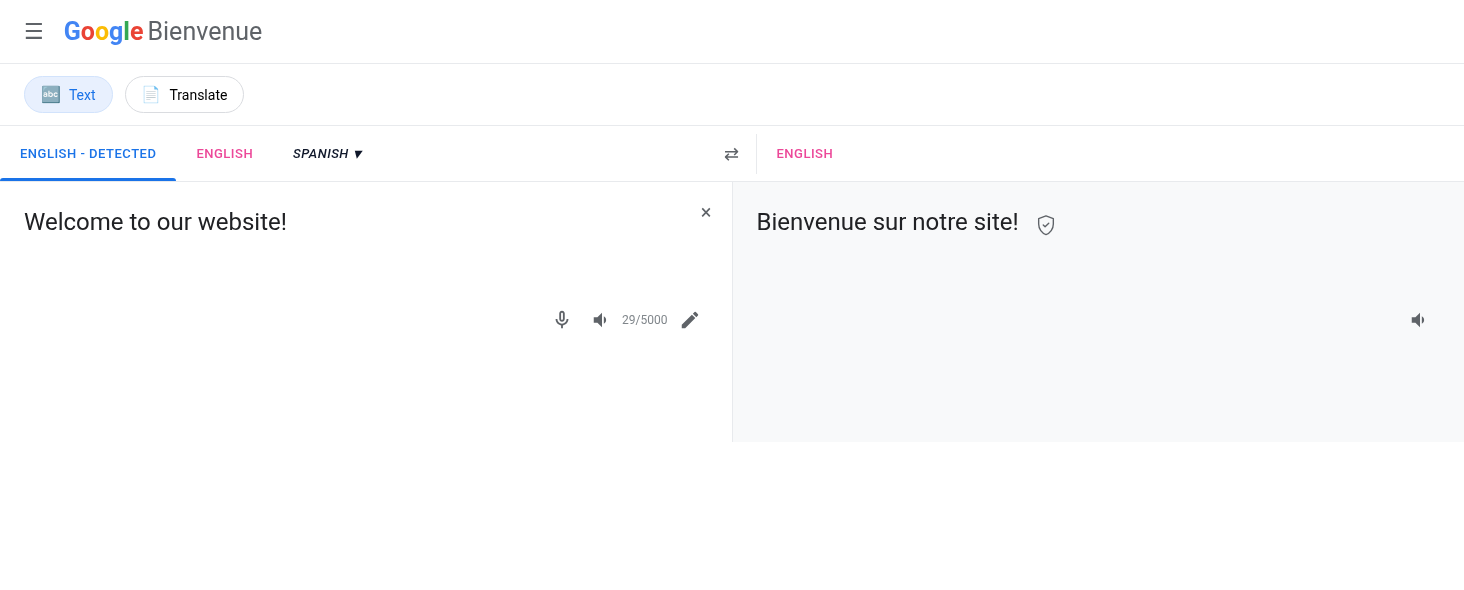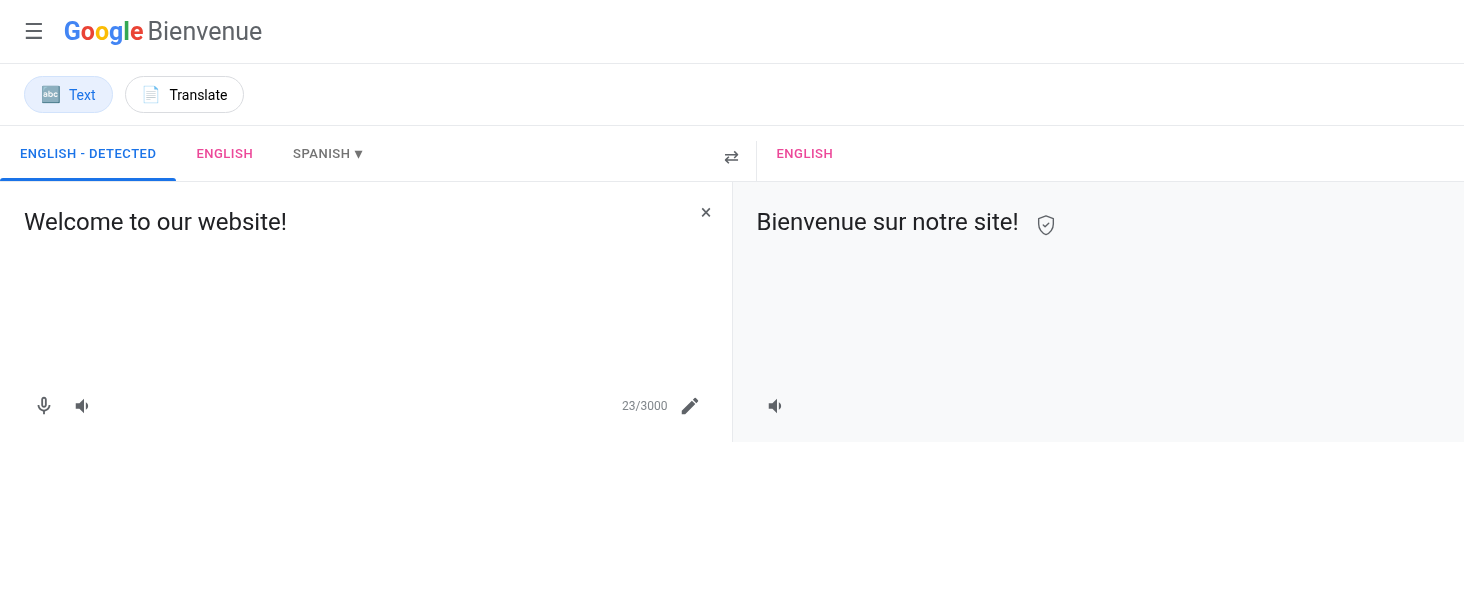--- a/index.html
+++ b/index.html
@@ -69,21 +69,21 @@
       border-color: #d2e3fc;
       color: #1a73e8;
     }
     .mode-tab .tab-icon {
       font-size: 16px;
     }
 
     
     .lang-bar {
       display: flex;
-      align-items: flex-end;
+      align-items: center;
       border-bottom: 1px solid #e8eaed;
       height: 56px;
     }
     .lang-source, .lang-target {
       display: flex;
       align-items: center;
       flex: 1;
       height: 100%;
     }
     .lang-btn {
@@ -109,21 +109,22 @@
       content: '';
       position: absolute;
       bottom: 0;
       left: 0;
       right: 0;
       height: 3px;
       background: #1a73e8;
       border-radius: 3px 3px 0 0;
     }
     .lang-btn.more {
-      color: #737373;
+      color: #0f172a;
+      font-style: italic;
     }
     .lang-dropdown-icon {
       margin-left: 4px;
       font-size: 16px;
     }
     .swap-btn {
       display: flex;
       align-items: center;
       justify-content: center;
       width: 48px;
@@ -146,29 +147,28 @@
     .translation-area {
       display: flex;
       height: 260px;
     }
     .source-panel {
       flex: 1;
       background: #fff;
       padding: 24px 24px 16px 24px;
       position: relative;
       display: flex;
-      flex-direction: column;
       border-right: 1px solid #e8eaed;
     }
     .target-panel {
       flex: 1;
       background: #f8f9fa;
       padding: 24px 24px 16px 24px;
       display: flex;
-      flex-direction: column;
+      flex-direction: row;
       position: relative;
     }
     .source-text {
       font-size: 24px;
       font-weight: 400;
       color: #202124;
       flex: 1;
       line-height: 1.4;
     }
     .clear-btn {
@@ -308,21 +308,21 @@
       <button class="icon-btn" title="Microphone">
         <svg class="mic-svg" viewBox="0 0 24 24">
           <path d="M12 14c1.66 0 3-1.34 3-3V5c0-1.66-1.34-3-3-3S9 3.34 9 5v6c0 1.66 1.34 3 3 3zm-1-9c0-.55.45-1 1-1s1 .45 1 1v6c0 .55-.45 1-1 1s-1-.45-1-1V5zm6 6c0 2.76-2.24 5-5 5s-5-2.24-5-5H5c0 3.53 2.61 6.43 6 6.92V21h2v-3.08c3.39-.49 6-3.39 6-6.92h-2z"></path>
         </svg>
       </button>
       <button class="icon-btn" title="Listen">
         <svg class="volume-svg" viewBox="0 0 24 24">
           <path d="M3 9v6h4l5 5V4L7 9H3zm13.5 3c0-1.77-1.02-3.29-2.5-4.03v8.05c1.48-.73 2.5-2.25 2.5-4.02z"></path>
         </svg>
       </button>
-      <span class="char-count">23/3000</span>
+      <span class="char-count">29/5000</span>
       <button class="edit-btn" title="Edit">
         <svg class="edit-svg" viewBox="0 0 24 24">
           <path d="M3 17.25V21h3.75L17.81 9.94l-3.75-3.75L3 17.25zM20.71 7.04c.39-.39.39-1.02 0-1.41l-2.34-2.34a1 1 0 0 0-1.41 0l-1.83 1.83 3.75 3.75 1.83-1.83z"></path>
         </svg>
       </button>
     </div>
   </div>
 
   <div class="target-panel">
     <div class="target-text">

